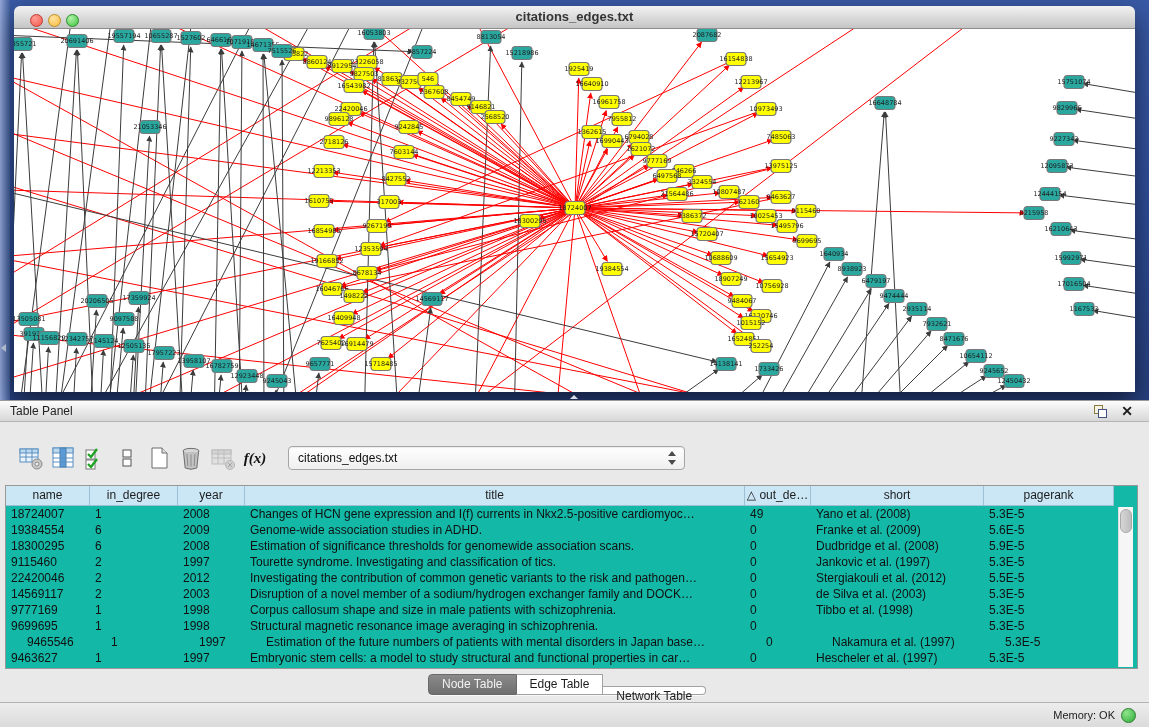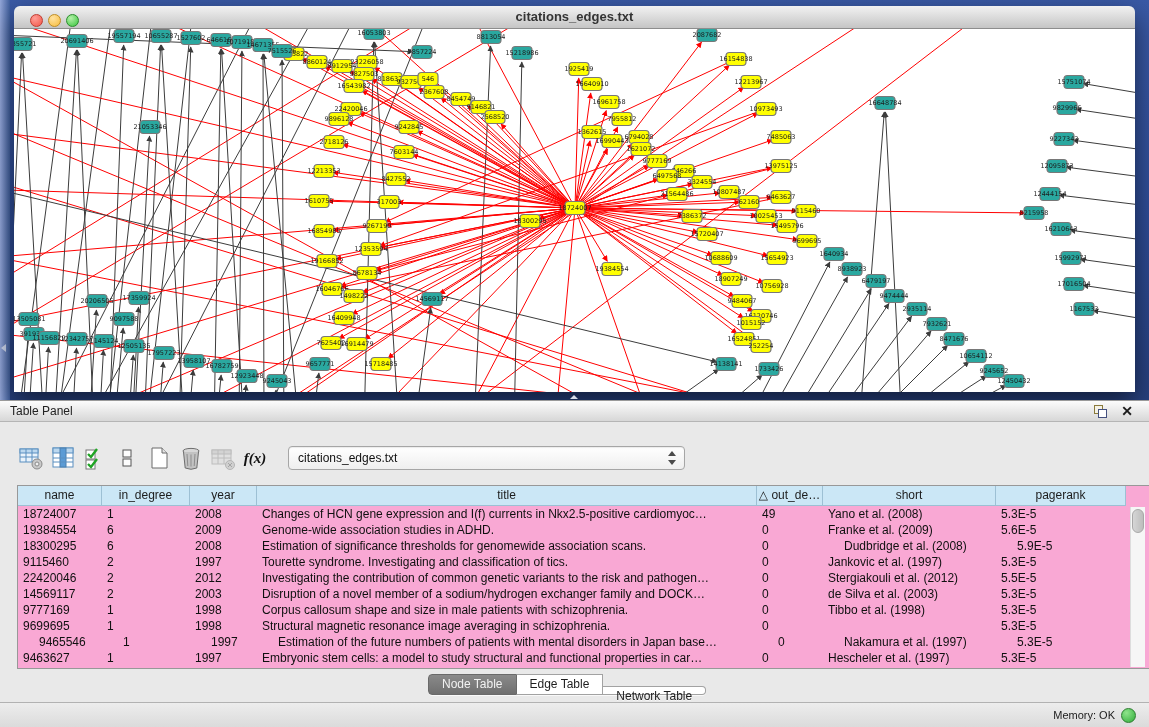--- a/index.html
+++ b/index.html
@@ -42,21 +42,21 @@
   .combo{margin-left:14px;width:395px;height:22px;background:linear-gradient(#ffffff,#efefef);
     border:1px solid #a6a6a6;border-radius:4px;position:relative;display:flex;align-items:center;
     box-shadow:inset 0 1px 1px rgba(0,0,0,.08);}
   .combo-text{font-size:12px;color:#111;padding-left:9px;}
   .stepper{position:absolute;right:6px;top:3px;width:11px;height:16px;}
   .stepper .up{position:absolute;top:1px;left:1px;width:0;height:0;
     border-left:4px solid transparent;border-right:4px solid transparent;border-bottom:5px solid #4a4a4a;}
   .stepper .down{position:absolute;bottom:1px;left:1px;width:0;height:0;
     border-left:4px solid transparent;border-right:4px solid transparent;border-top:5px solid #4a4a4a;}
 
-  .tableWrap{position:absolute;left:17px;top:85px;width:1131px;height:182px;background:#f9a8d4;
+  .tableWrap{position:absolute;left:5px;top:85px;width:1131px;height:182px;background:#14b8a6;
     border:1px solid #989898;overflow:hidden;}
   .thead{display:flex;height:20px;}
   .th{box-sizing:border-box;background:#cbe7f6;border-right:1px solid #9dc0d4;border-bottom:1px solid #9dc0d4;
     font-size:12px;color:#1c1c1c;text-align:center;line-height:19px;white-space:nowrap;overflow:hidden;}
   .tr{display:flex;height:16px;}
   .td{box-sizing:border-box;font-size:12px;color:#101010;line-height:16px;padding-left:5px;
     white-space:nowrap;overflow:hidden;}
   .vscroll{position:absolute;right:4px;top:21px;width:14px;height:160px;background:#f6f6f6;
     border-left:1px solid #ddd;}
   .vthumb{margin:2px 1px;width:10px;height:22px;border:1px solid #a8a8a8;border-radius:6px;
@@ -890,21 +890,21 @@
           <div class="td" style="width: 66px;">0</div>
           <div class="td" style="width: 173px;">Franke et al. (2009)</div>
           <div class="td" style="width: 130px;">5.6E-5</div>
         </div>
         <div class="tr">
           <div class="td" style="width: 84px;">18300295</div>
           <div class="td" style="width: 88px;">6</div>
           <div class="td" style="width: 67px;">2008</div>
           <div class="td" style="width: 500px;">Estimation of significance thresholds for genomewide association scans.</div>
           <div class="td" style="width: 66px;">0</div>
-          <div class="td" style="width: 173px; margin-left: 16px;">Dudbridge et al. (2008)</div>
+          <div class="td" style="width: 173px;">Dudbridge et al. (2008)</div>
           <div class="td" style="width: 130px;">5.9E-5</div>
         </div>
         <div class="tr">
           <div class="td" style="width: 84px;">9115460</div>
           <div class="td" style="width: 88px;">2</div>
           <div class="td" style="width: 67px;">1997</div>
           <div class="td" style="width: 500px;">Tourette syndrome. Investigating and classification of tics.</div>
           <div class="td" style="width: 66px;">0</div>
           <div class="td" style="width: 173px;">Jankovic et al. (1997)</div>
           <div class="td" style="width: 130px;">5.3E-5</div>

